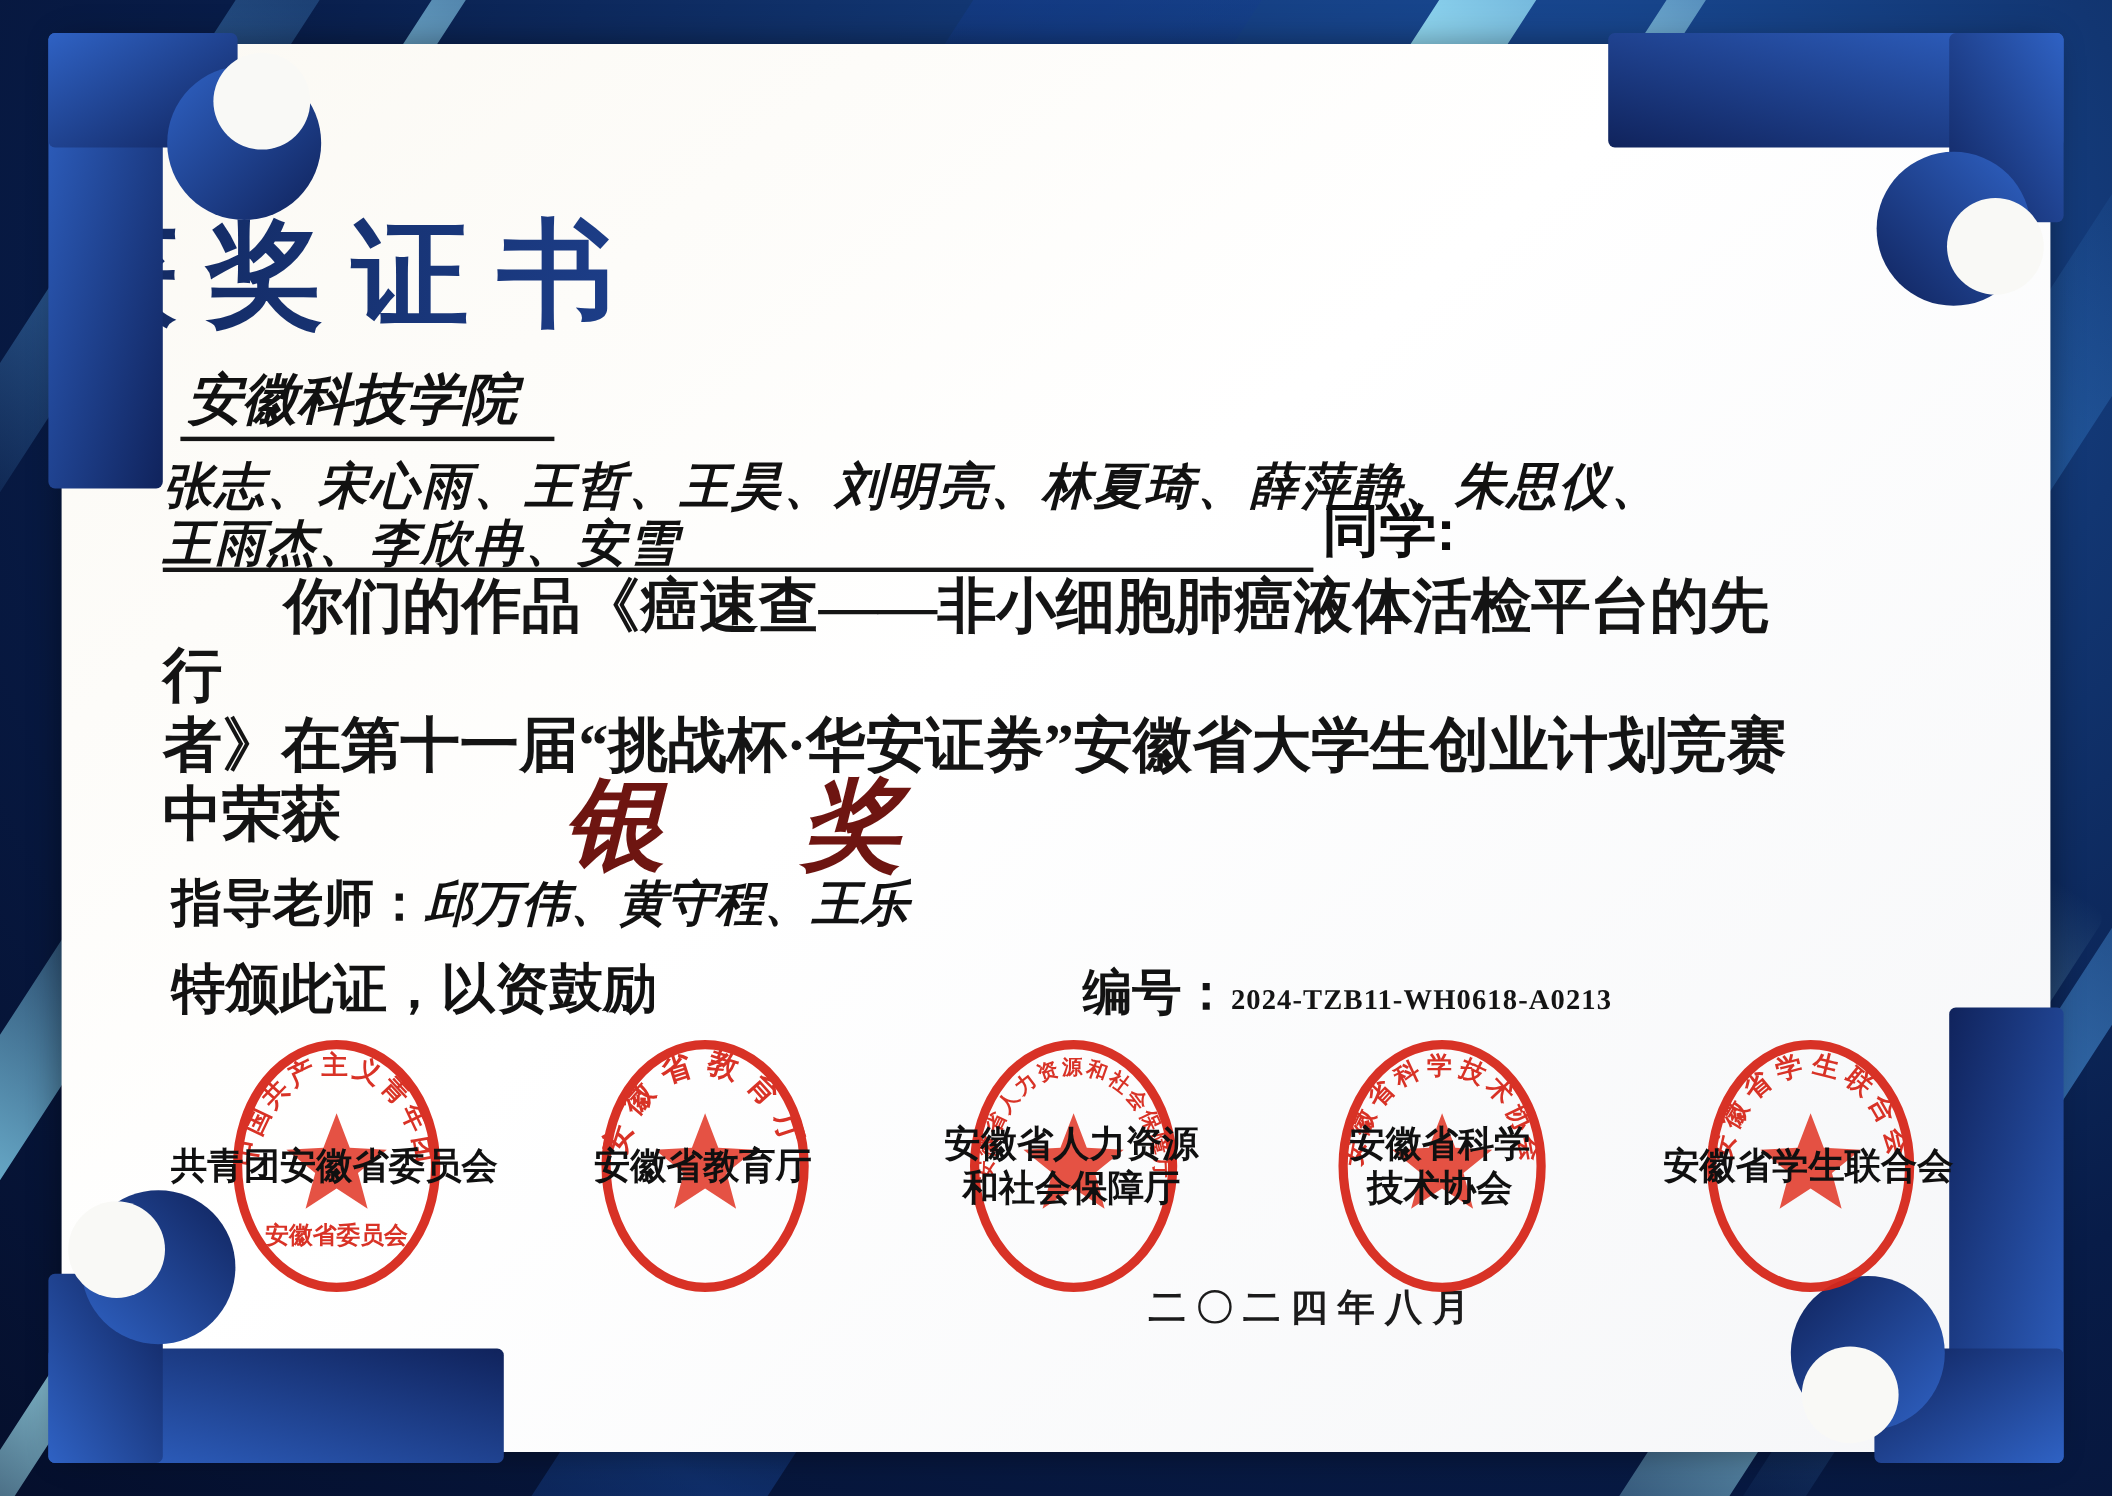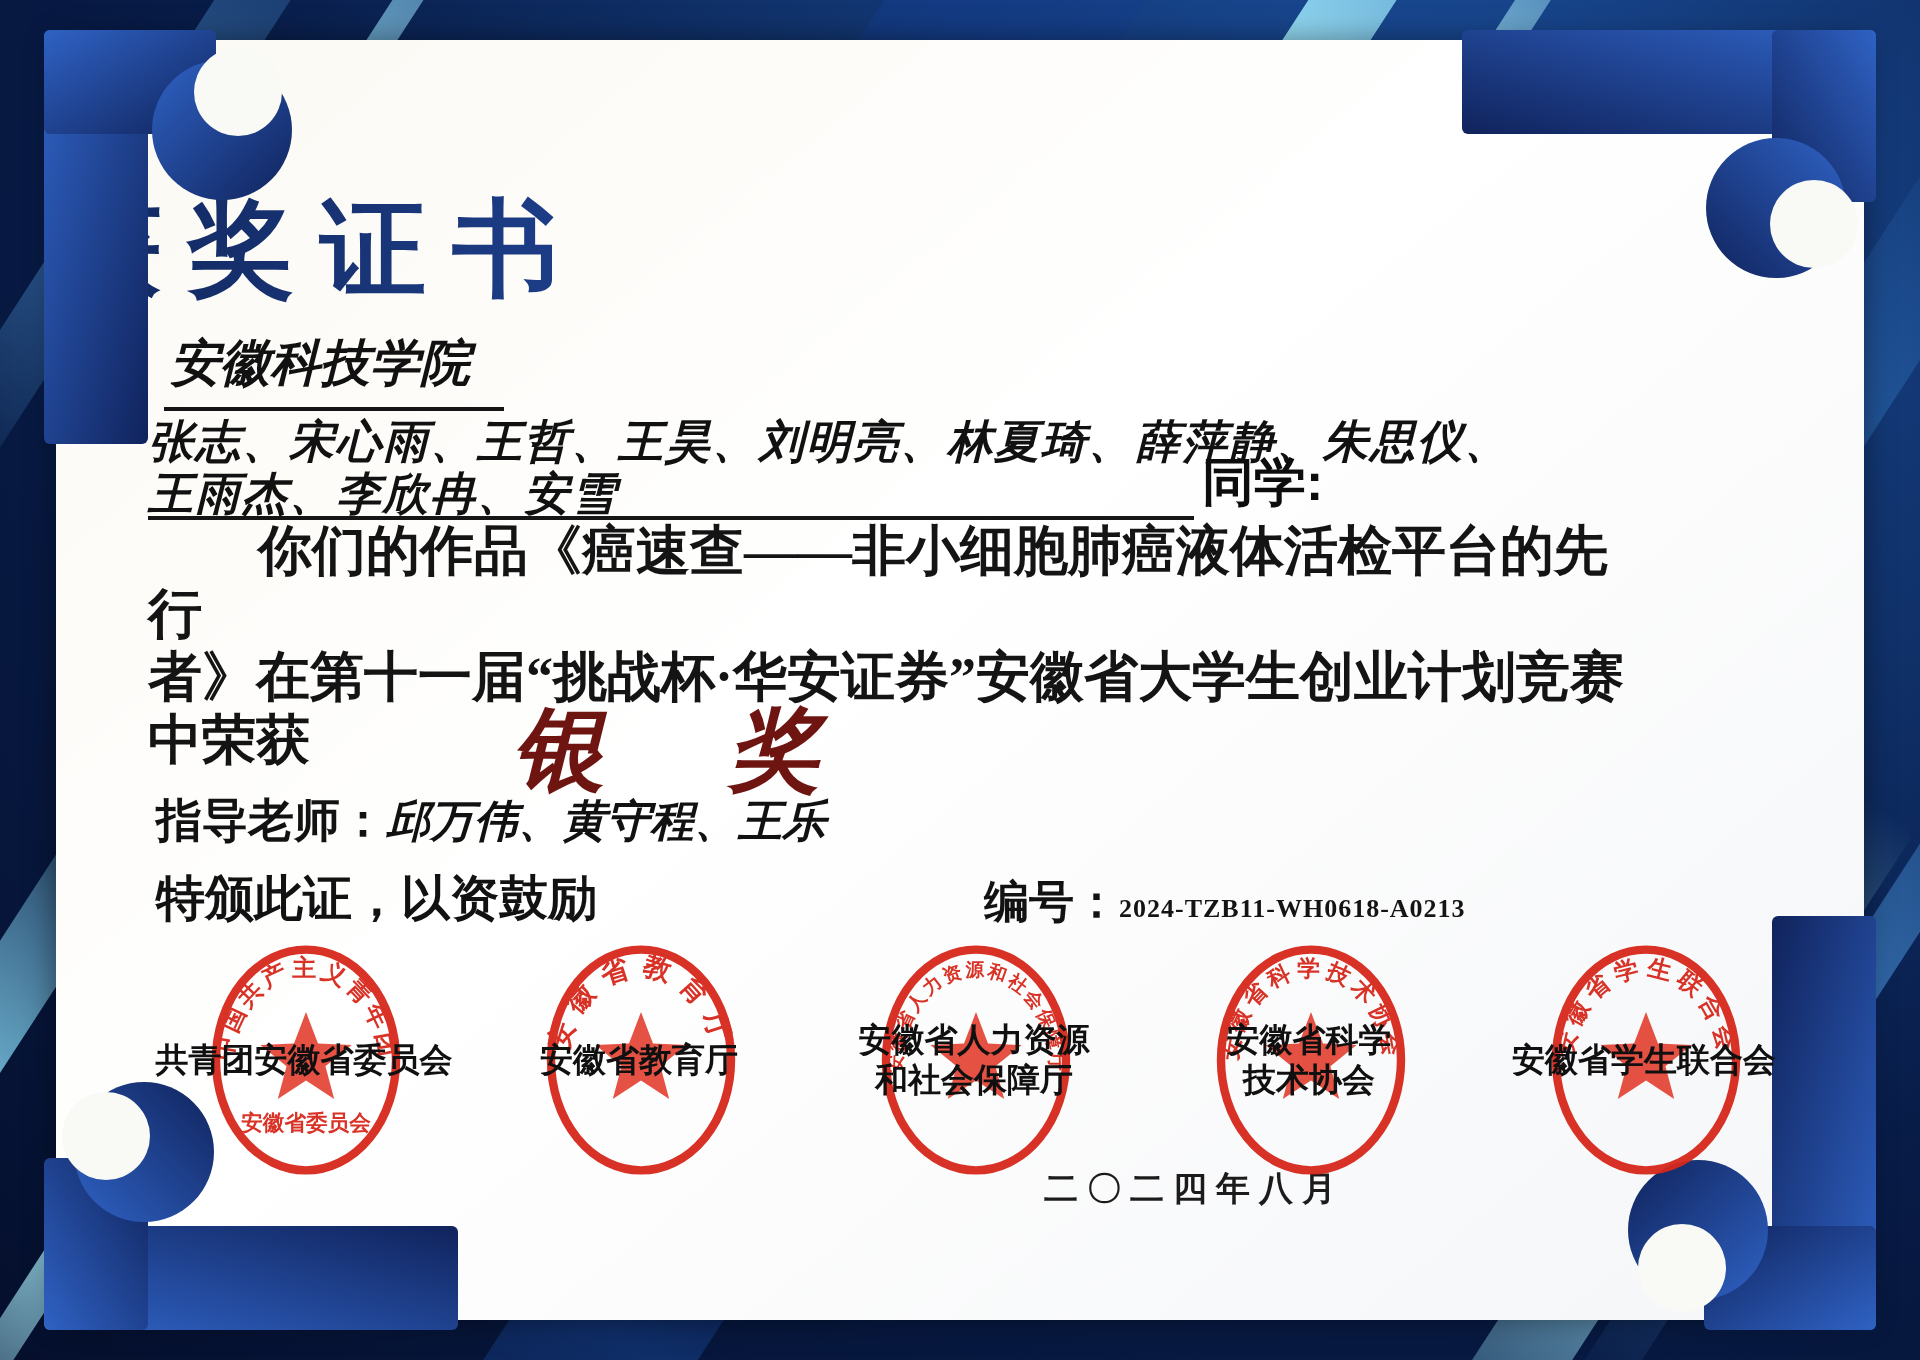--- a/index.html
+++ b/index.html
@@ -48,21 +48,21 @@
   .panel *{position:absolute;}
   .title{
     left:0;top:138px;width:1440px;text-align:left;
     font-family:"Liberation Serif","DejaVu Serif",serif;font-weight:bold;
     font-size:106px;letter-spacing:26px;
     color:#1c3b85;
     background:linear-gradient(98deg,#142c66 8%,#1e418f 42%,#9db7dd 68%,#4f82cc 95%);
     -webkit-background-clip:text;background-clip:text;-webkit-text-fill-color:transparent;
   }
   .hand{font-family:"DejaVu Serif","Liberation Serif",serif;font-weight:bold;font-style:italic;color:#111;}
-  .school{left:108px;top:290px;font-size:50px;border-bottom:4px solid #151515;padding:0 34px 10px 6px;}
+  .school{left:108px;top:290px;font-size:50px;border-bottom:4px solid #151515;padding:0 34px 0 6px;}
   .names1{left:92px;top:372px;font-size:45px;letter-spacing:2px;white-space:nowrap;}
   .names2{left:92px;top:424px;font-size:45px;letter-spacing:2px;white-space:nowrap;}
   .names-line{left:92px;top:476px;width:1046px;height:4px;background:#161616;}
   .salutation{left:1146px;top:408px;font-size:52px;font-weight:bold;color:#0d0d0d;font-family:"Liberation Sans",sans-serif;}
   .body-text{
     left:92px;top:480px;width:1510px;
     font-family:"Liberation Serif","DejaVu Serif",serif;font-weight:bold;color:#141414;
     font-size:54px;line-height:63px;position:absolute;
   }
   .body-text span{position:static;display:block;}

